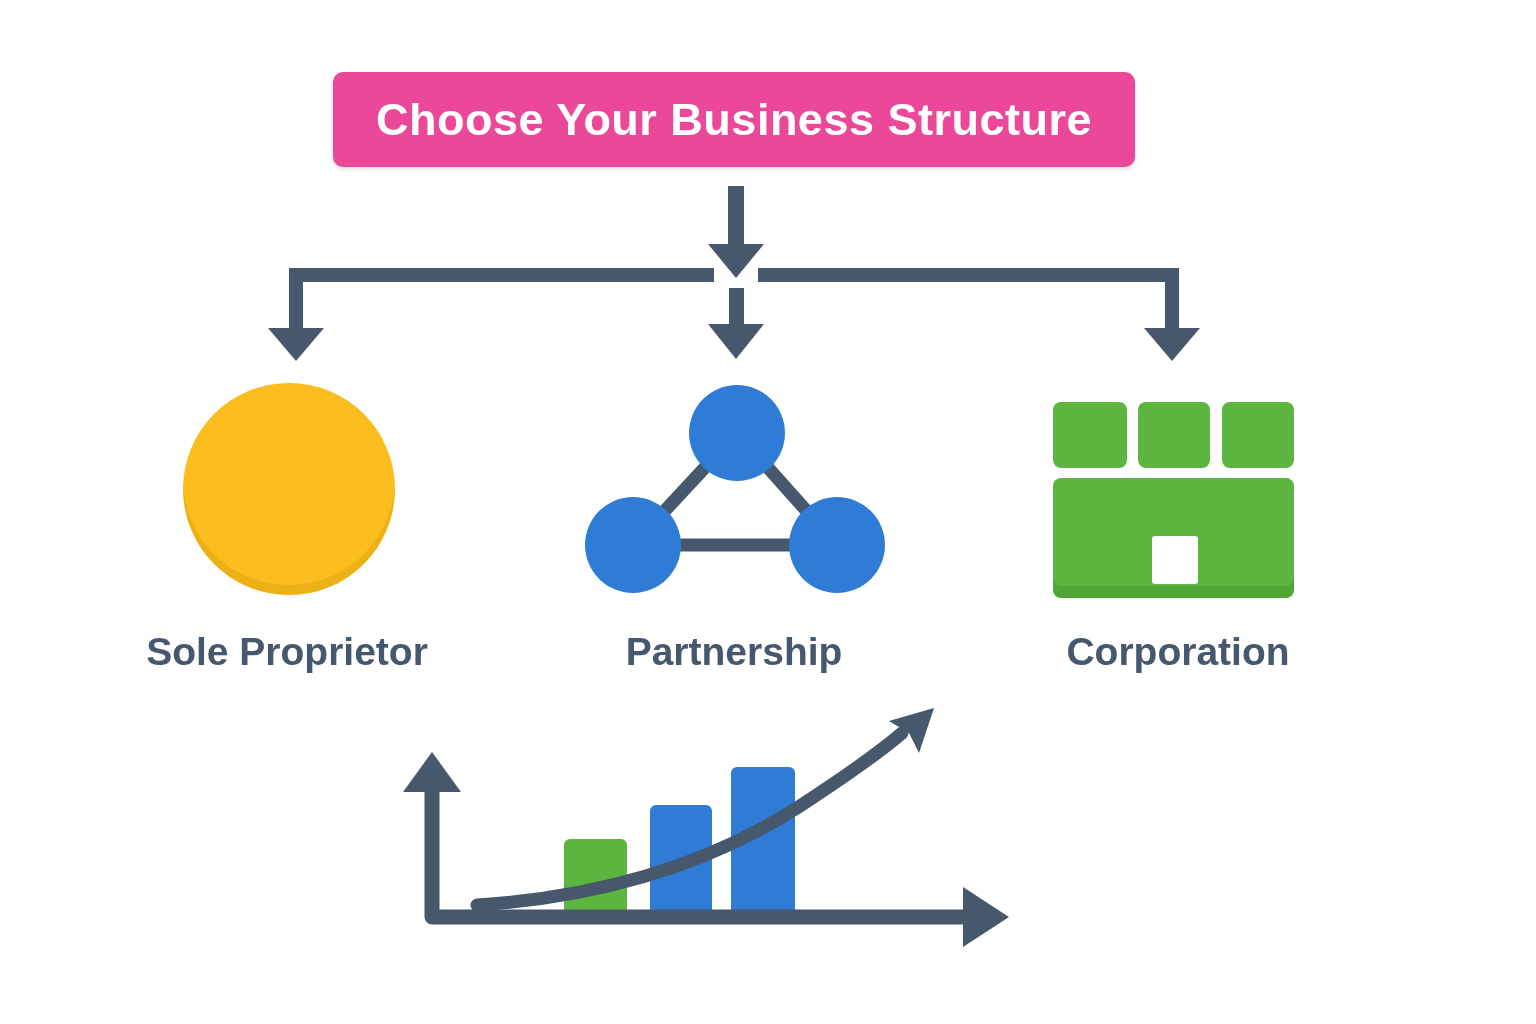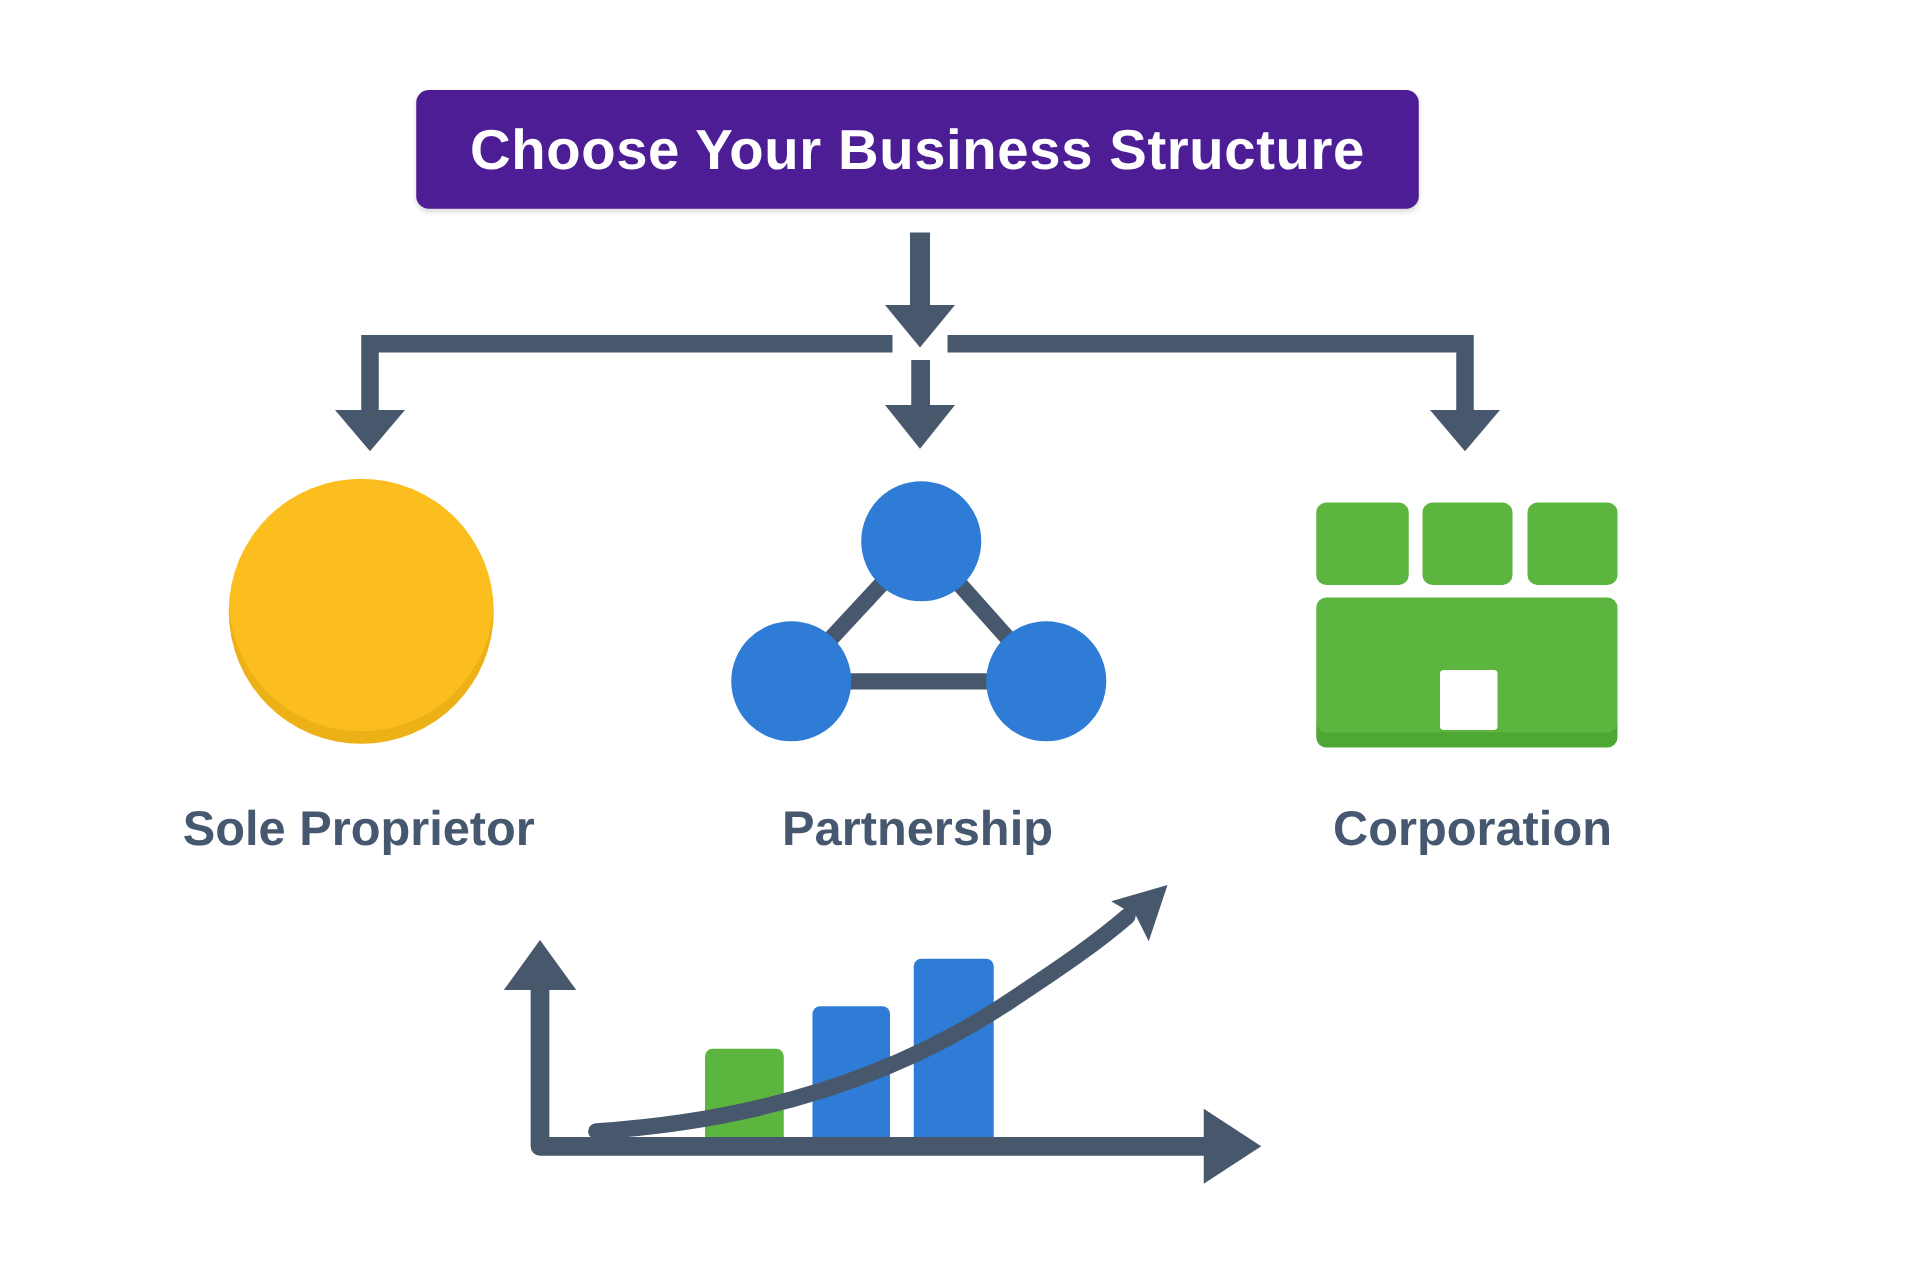--- a/index.html
+++ b/index.html
@@ -3,21 +3,21 @@
 <meta charset="utf-8">
 <style>
   html,body{margin:0;padding:0;background:#ffffff;}
   #stage{
     position:relative;width:1536px;height:1024px;background:#ffffff;overflow:hidden;
     font-family:"Liberation Sans","DejaVu Sans",sans-serif;
   }
   
   .title-box{
     position:absolute;left:333px;top:72px;width:802px;height:95px;
-    background:#4c1d95;border-radius:10px;
+    background:#ec4899;border-radius:10px;
     display:flex;align-items:center;justify-content:center;
     box-shadow:0 2px 4px rgba(0,0,0,0.15);
   }
   .title-box span{
     color:#ffffff;font-size:45px;font-weight:bold;letter-spacing:0.5px;white-space:nowrap;
   }
   
   svg.overlay{position:absolute;left:0;top:0;width:1536px;height:1024px;}
   
   .circle-icon{
@@ -39,21 +39,20 @@
     box-shadow:inset 0 -12px 0 rgba(0,80,0,0.15);
   }
   .building .door{
     position:absolute;left:99px;top:134px;width:46px;height:48px;background:#ffffff;border-radius:3px;
   }
   
   .opt-label{
     position:absolute;top:628px;height:48px;line-height:48px;
     color:#46586F;font-size:39px;font-weight:bold;text-align:center;white-space:nowrap;
     transform:translateX(-50%);
-    margin-top:12px;
   }
   .lbl-1{left:287px;}
   .lbl-2{left:734px;text-align:center;}
   .lbl-3{left:1178px;}
 </style>
 </head>
 <body>
 
 <div id="stage">
 

